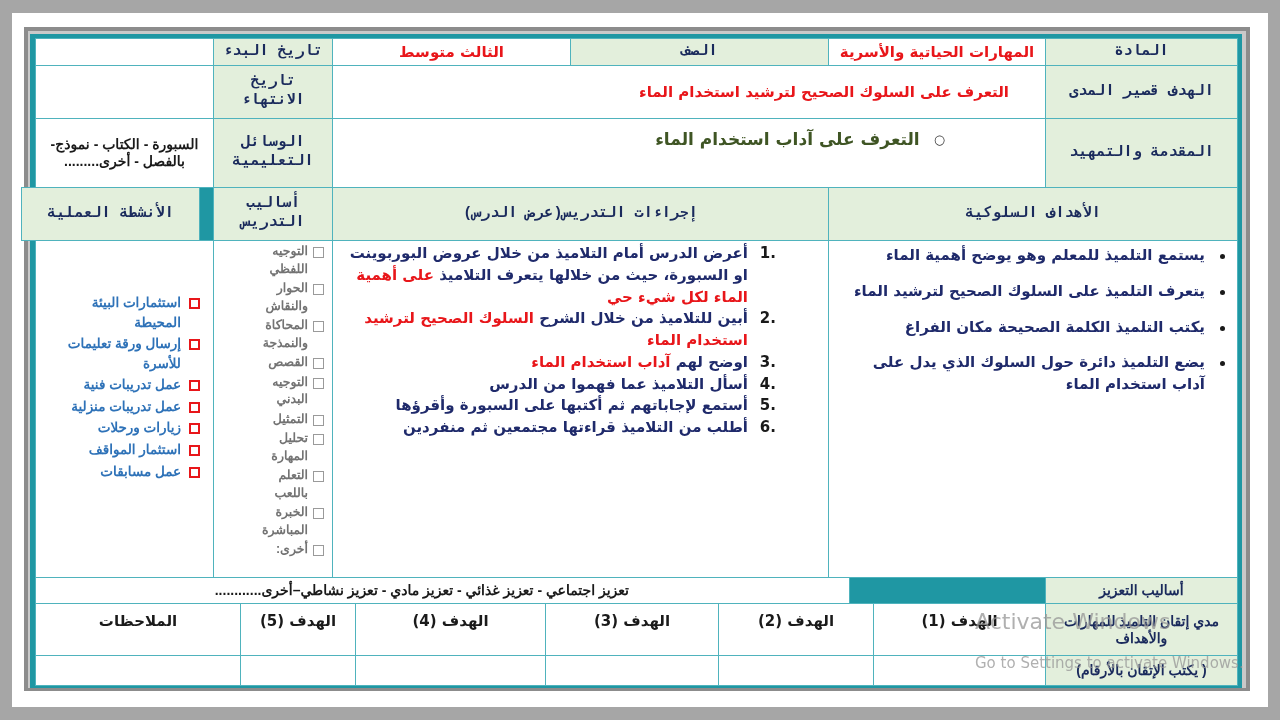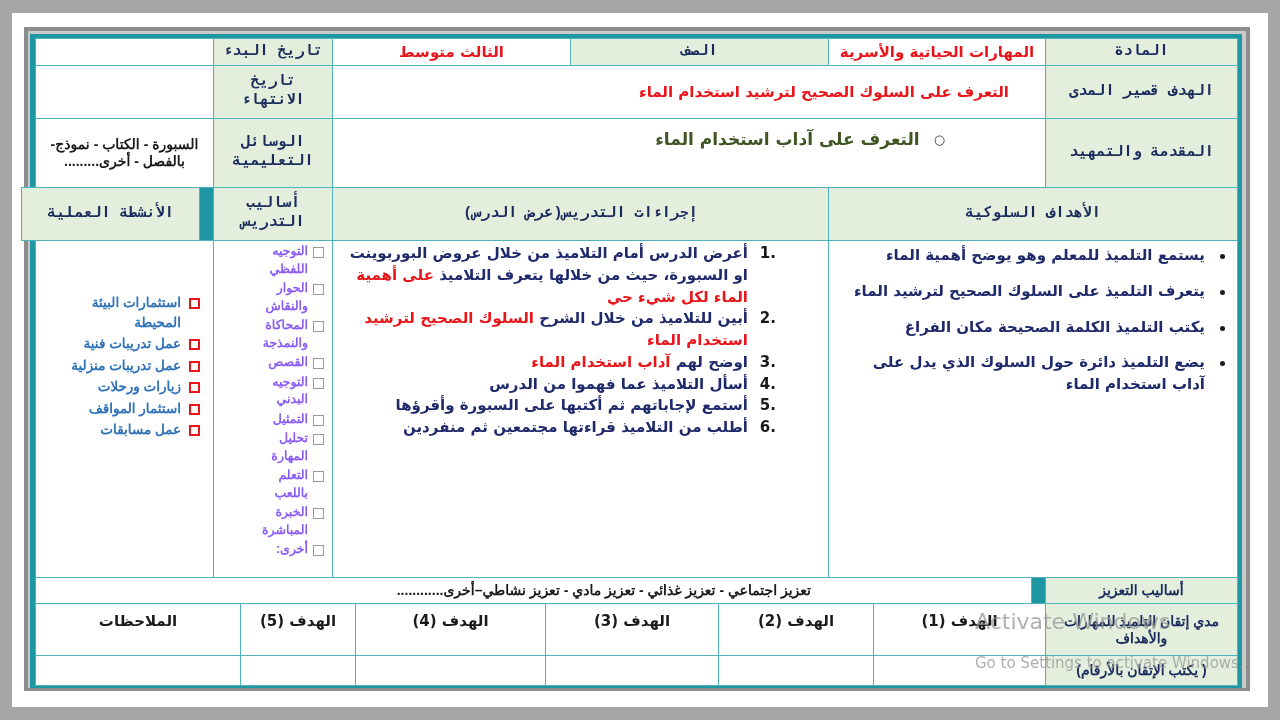--- a/index.html
+++ b/index.html
@@ -15,21 +15,21 @@
   .olive{color:#3f5524;}
   .black{color:#1a1a1a;}
   .list{display:block;text-align:right;padding:6px 10px 0 8px;}
   .obj-list{list-style:none;margin:0;padding:0;}
   .obj-list li{position:relative;padding-right:22px;margin-bottom:14px;font-size:15px;line-height:1.45;color:#1f2a6b;text-align:right;}
   .obj-list li .dot{position:absolute;right:2px;top:9px;width:5px;height:5px;border-radius:50%;background:#1a1a1a;}
   .proc-list{list-style:none;margin:0;padding:0;}
   .proc-list li{position:relative;padding-right:30px;font-size:15px;line-height:1.45;color:#1f2a6b;text-align:right;}
   .proc-list li .num{position:absolute;right:2px;top:0;color:#1a1a1a;direction:ltr;}
   .meth-list{list-style:none;margin:0;padding:0;}
-  .meth-list li{position:relative;padding-right:18px;font-size:12.5px;line-height:1.4;color:#8b5cf6;text-align:right;font-family:"Liberation Sans",sans-serif;font-weight:bold;margin-bottom:2px;}
+  .meth-list li{position:relative;padding-right:18px;font-size:12.5px;line-height:1.4;color:#737373;text-align:right;font-family:"Liberation Sans",sans-serif;font-weight:bold;margin-bottom:2px;}
   .meth-list li .cb{position:absolute;right:2px;top:4px;width:9px;height:9px;border:1px solid #9a9a9a;background:#fff;}
   .act-list{list-style:none;margin:0;padding:0;}
   .act-list li{position:relative;padding-right:22px;font-size:13.5px;line-height:1.45;color:#2e72b8;text-align:right;font-family:"Liberation Sans",sans-serif;font-weight:bold;margin-bottom:2px;}
   .act-list li .cb{position:absolute;right:3px;top:5px;width:11px;height:11px;border:2px solid #e8161a;background:#fff;box-sizing:border-box;}
   .watermark{position:absolute;left:975px;top:610px;color:rgba(150,150,150,0.75);font-family:"DejaVu Sans",sans-serif;direction:ltr;}
   .watermark .w1{font-size:22px;line-height:24px;}
   .watermark .w2{font-size:15px;line-height:18px;margin-top:20px;}
 </style>
 </head>
 <body>
@@ -95,31 +95,31 @@
     <li><span class="cb"></span><span>تحليل المهارة</span></li>
     <li><span class="cb"></span><span>التعلم باللعب</span></li>
     <li><span class="cb"></span><span>الخبرة المباشرة</span></li>
     <li><span class="cb"></span><span>أخرى:</span></li>
   </ul>
 </div>
 
 <div class="cell list" style="left:35px;top:240px;width:179px;height:338px;padding:52px 10px 0 16px;">
   <ul class="act-list">
     <li><span class="cb"></span><span>استثمارات البيئة المحيطة</span></li>
-    <li><span class="cb"></span></li>
+    <li><span class="cb"></span><span>إرسال ورقة تعليمات للأسرة</span></li>
     <li><span class="cb"></span><span>عمل تدريبات فنية</span></li>
     <li><span class="cb"></span><span>عمل تدريبات منزلية</span></li>
     <li><span class="cb"></span><span>زيارات ورحلات</span></li>
     <li><span class="cb"></span><span>استثمار المواقف</span></li>
     <li><span class="cb"></span><span>عمل مسابقات</span></li>
   </ul>
 </div>
 
 <div class="cell label" style="left:1045px;top:577px;width:193px;height:27px;font-family:'Liberation Sans',sans-serif;font-size:14px;">أساليب التعزيز</div>
-<div class="cell black" style="left:35px;top:577px;width:997px;height:27px;justify-content:flex-start;padding-right:220px;font-family:'Liberation Sans',sans-serif;font-size:14px;">تعزيز اجتماعي - تعزيز غذائي - تعزيز مادي - تعزيز نشاطي–أخرى............</div>
+<div class="cell black" style="left:35px;top:577px;width:815px;height:27px;justify-content:flex-start;padding-right:220px;font-family:'Liberation Sans',sans-serif;font-size:14px;">تعزيز اجتماعي - تعزيز غذائي - تعزيز مادي - تعزيز نشاطي–أخرى............</div>
 
 <div class="cell label" style="left:1045px;top:603px;width:193px;height:53px;padding:0 10px;font-family:'Liberation Sans',sans-serif;font-size:14px;line-height:1.15;">مدي إتقان التلميذ للمهارات والأهداف</div>
 <div class="cell black" style="left:873px;top:603px;width:173px;height:53px;align-items:flex-start;padding-top:8px;">الهدف (1)</div>
 <div class="cell black" style="left:718px;top:603px;width:156px;height:53px;align-items:flex-start;padding-top:8px;">الهدف (2)</div>
 <div class="cell black" style="left:545px;top:603px;width:174px;height:53px;align-items:flex-start;padding-top:8px;">الهدف (3)</div>
 <div class="cell black" style="left:355px;top:603px;width:191px;height:53px;align-items:flex-start;padding-top:8px;">الهدف (4)</div>
 <div class="cell black" style="left:240px;top:603px;width:116px;height:53px;align-items:flex-start;padding-top:8px;">الهدف (5)</div>
 <div class="cell black" style="left:35px;top:603px;width:206px;height:53px;align-items:flex-start;padding-top:8px;">الملاحظات</div>
 
 <div class="cell label" style="left:1045px;top:655px;width:193px;height:31px;font-family:'Liberation Sans',sans-serif;font-size:14px;">( يكتب الإتقان بالأرقام)</div>

